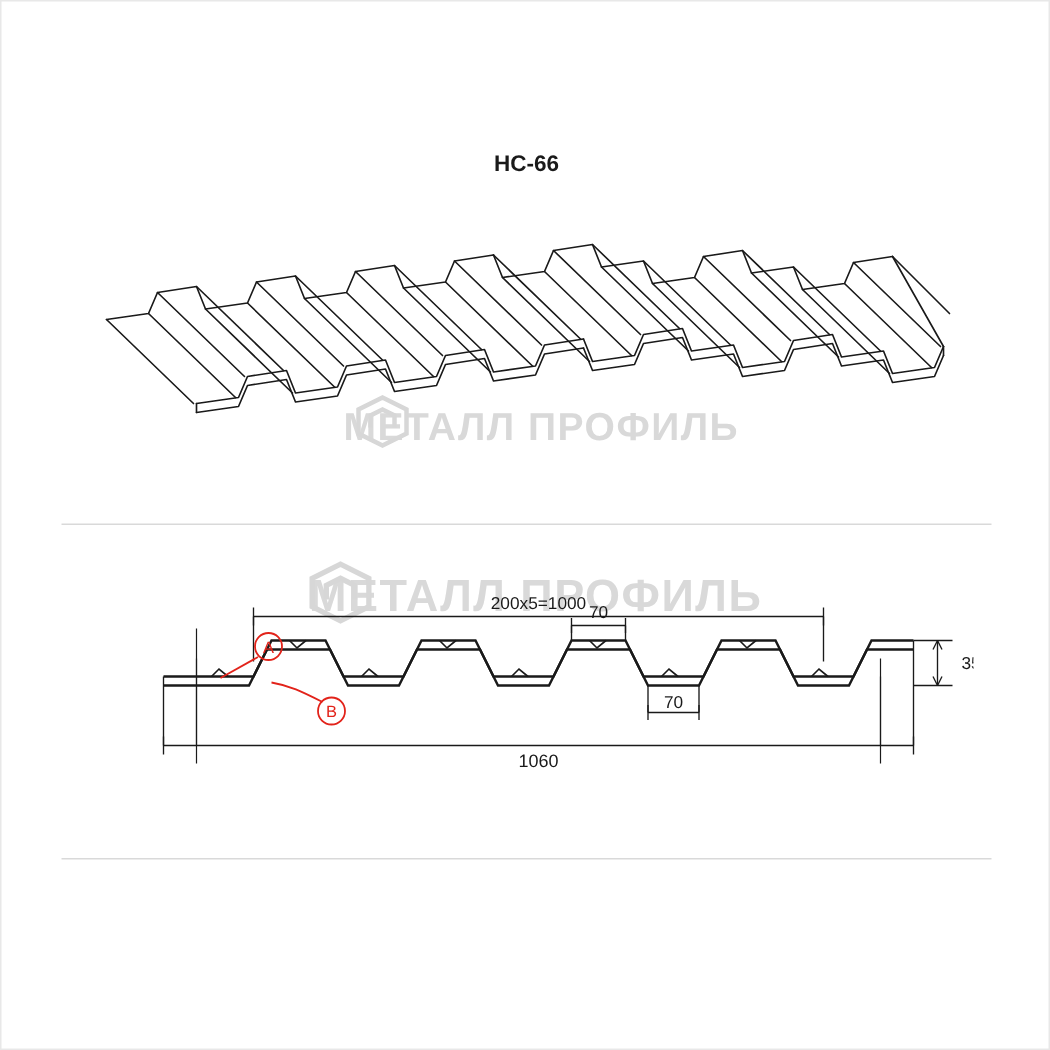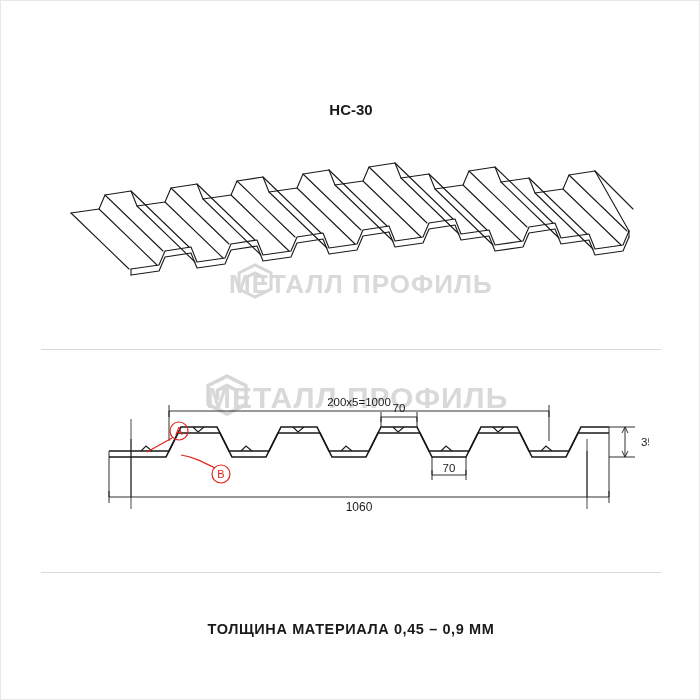--- a/index.html
+++ b/index.html
@@ -103,21 +103,21 @@
     pointer-events: none;
   }
   svg { display: block; }
   text { font-family: "Liberation Sans", sans-serif; }
 </style>
 </head>
 <body>
 
 <div class="page">
 
-  <div class="subtitle">НС-30</div>
+  <div class="subtitle">НС-66</div>
 
   <div class="divider" id="divider-top"></div>
   <div class="divider" id="divider-bottom"></div>
 
   <div class="iso-wrap">
     <svg width="580" height="160" viewBox="0 0 580 160">
       <g fill="none" stroke="#1a1a1a" stroke-width="1.1" stroke-linejoin="round" stroke-linecap="round">
 
         <path d="M10,52 L38,48 L44,34 L70,30 L76,45 L104,41 L110,27 L136,23 L142,38 L170,34 L176,20 L202,16 L208,31 L236,27 L242,13 L268,9"></path>
 
@@ -288,15 +288,14 @@
 
       <g>
         <circle cx="152" cy="95" r="9" fill="none" stroke="#e2231a" stroke-width="1.2"></circle>
         <text x="152" y="99" text-anchor="middle" font-size="11" fill="#e2231a">B</text>
         <path d="M146,89 C132,82 124,78 112,76" fill="none" stroke="#e2231a" stroke-width="1.2"></path>
       </g>
 
     </svg>
   </div>
 
-  <div class="footer">ТОЛЩИНА МАТЕРИАЛА 0,45 – 0,9 ММ</div>
 
 </div>
 
 </body></html>

